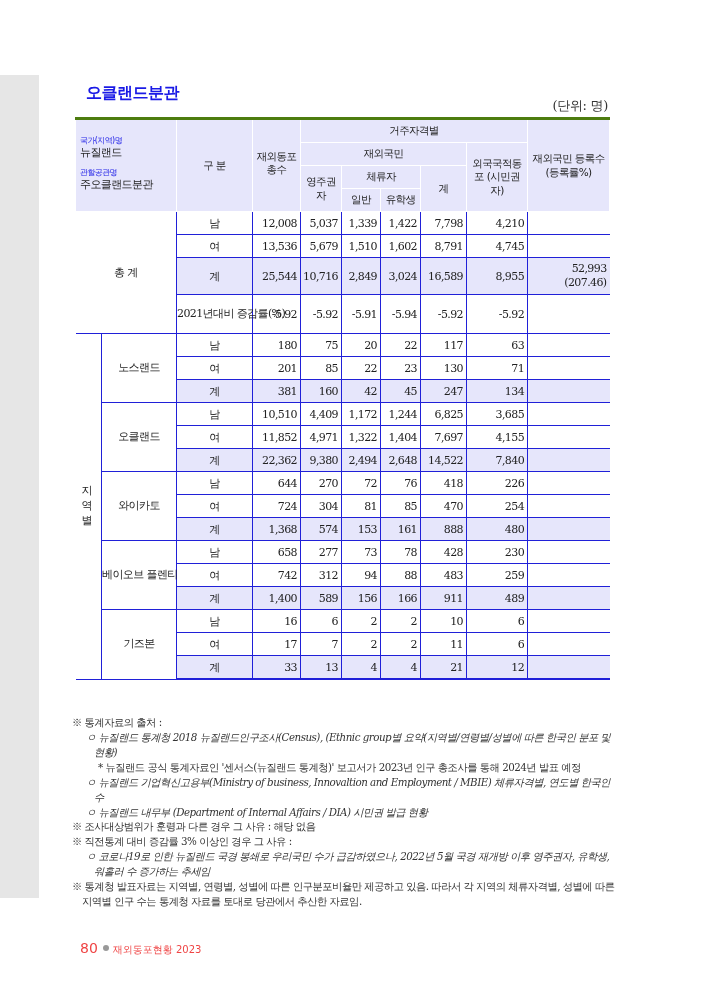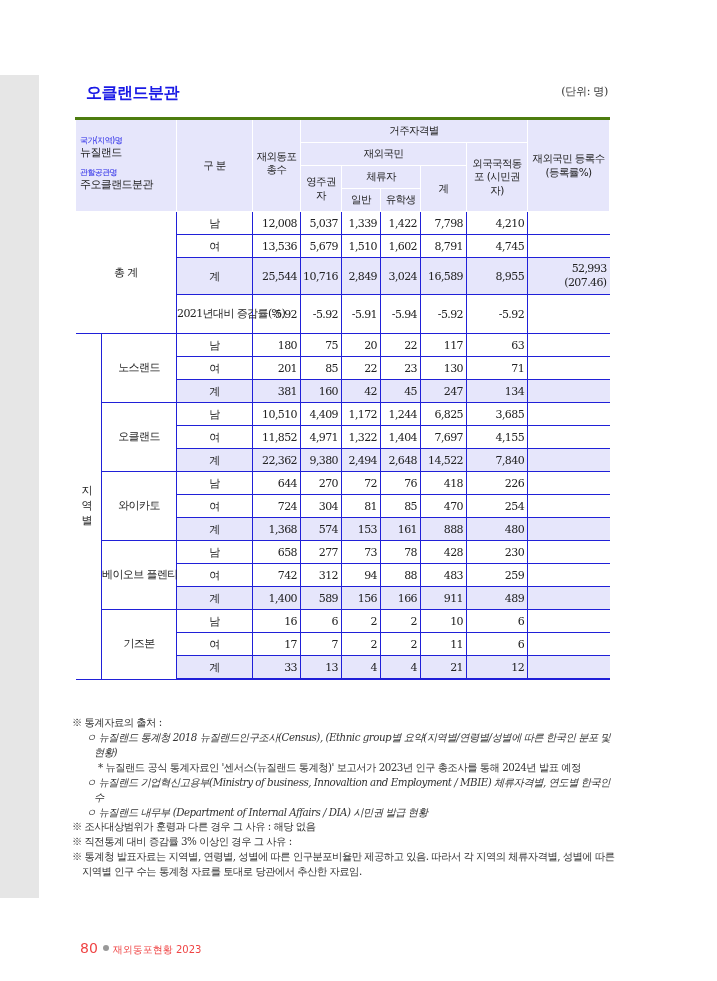--- a/index.html
+++ b/index.html
@@ -8,22 +8,22 @@
     font-family: "DejaVu Serif", "Liberation Serif", serif; color: #222;
     overflow: hidden;
   }
   .side-strip { position: absolute; left: 0; top: 75px; width: 39px; height: 823px; background: #e6e6e6; }
   .title {
     position: absolute; left: 72px; top: 69px; margin: 14px;
     font-family: "DejaVu Sans", "Liberation Sans", sans-serif;
     font-size: 16px; font-weight: bold; color: #1a1ae6; letter-spacing: -0.5px;
   }
   .unit {
-    position: absolute; right: 109px; top: 84px;
-    font-size: 11px; color: #333; letter-spacing: -0.3px;
+    position: absolute; right: 109px; top: 97px;
+    font-size: 13px; color: #333; letter-spacing: -0.3px;
   }
   table.stats {
     position: absolute; left: 75px; top: 117px; width: 534px;
     border-collapse: collapse; table-layout: fixed;
     font-size: 11px; letter-spacing: -0.6px;
   }
   table.stats col.c0 { width: 26px; } table.stats col.c1 { width: 75px; }
   table.stats col.c2 { width: 76px; } table.stats col.c3 { width: 48px; }
   table.stats col.c4 { width: 41px; } table.stats col.c5 { width: 39px; }
   table.stats col.c6 { width: 40px; } table.stats col.c7 { width: 46px; }
@@ -322,18 +322,19 @@
 </table>
 
 <div class="notes" id="notes">
     <p class="l1">※ 통계자료의 출처 :</p>
     <p class="l2">ㅇ 뉴질랜드 통계청 2018 뉴질랜드인구조사(Census), (Ethnic group별 요약(지역별/연령별/성별에 따른 한국인 분포 및 현황)</p>
     <p class="l3">* 뉴질랜드 공식 통계자료인 '센서스(뉴질랜드 통계청)' 보고서가 2023년 인구 총조사를 통해 2024년 발표 예정</p>
     <p class="l2">ㅇ 뉴질랜드 기업혁신고용부(Ministry of business, Innovaltion and Employment / MBIE) 체류자격별, 연도별 한국인 수</p>
     <p class="l2">ㅇ 뉴질랜드 내무부 (Department of Internal Affairs / DIA) 시민권 발급 현황</p>
     <p class="l1">※ 조사대상범위가 훈령과 다른 경우 그 사유 : 해당 없음</p>
     <p class="l1">※ 직전통계 대비 증감률 3% 이상인 경우 그 사유 :</p>
+    <p class="l2">ㅇ 코로나19로 인한 뉴질랜드 국경 봉쇄로 우리국민 수가 급감하였으나, 2022년 5월 국경 재개방 이후 영주권자, 유학생, 워홀러 수 증가하는 추세임</p>
     <p class="hang">※ 통계청 발표자료는 지역별, 연령별, 성별에 따른 인구분포비율만 제공하고 있음. 따라서 각 지역의 체류자격별, 성별에 따른 지역별 인구 수는 통계청 자료를 토대로 당관에서 추산한 자료임.</p>
   </div>
 
 <div class="footer">
   <span class="page-no">80</span><span class="dot"></span><span class="book">재외동포현황 2023</span>
 </div>
 
 </body></html>

